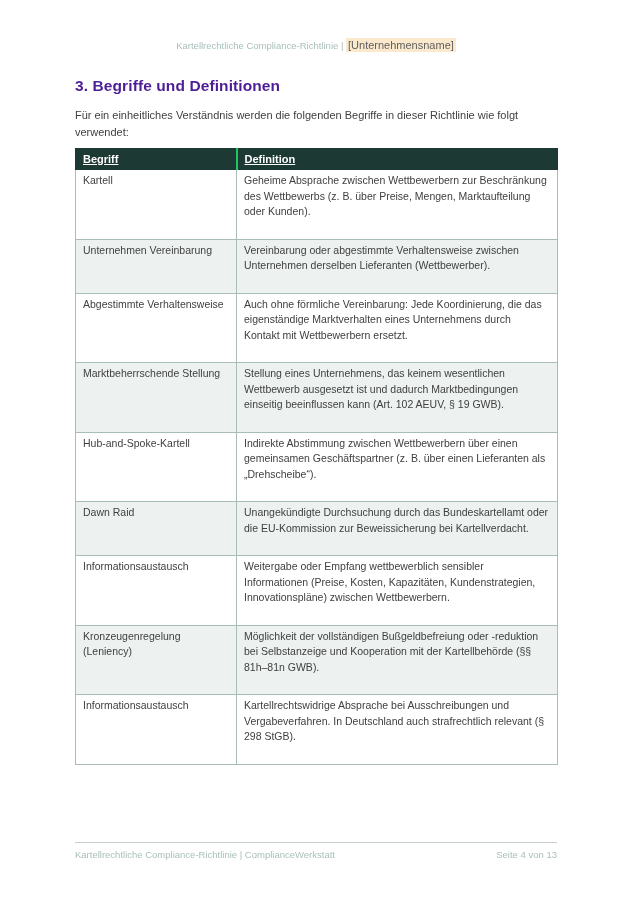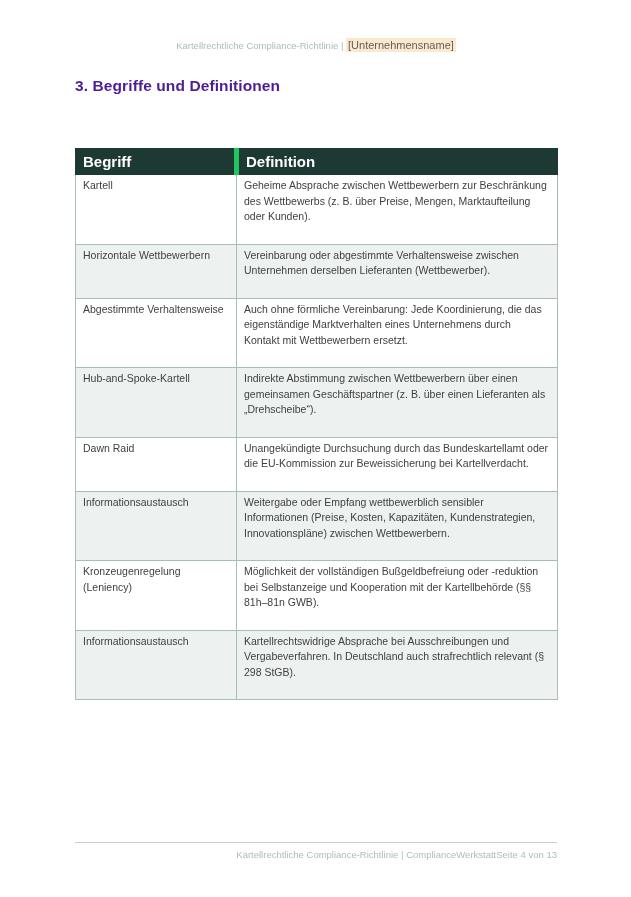--- a/index.html
+++ b/index.html
@@ -57,88 +57,94 @@
   table.def-table {
     width: 482px;
     border-collapse: collapse;
     table-layout: fixed;
   }
   table.def-table col.c-term { width: 161px; }
   table.def-table col.c-def  { width: 321px; }
   table.def-table th {
     background: #1c3a33;
     color: #ffffff;
-    font-size: 15px;
+    font-size: 11px;
     font-weight: bold;
     text-align: left;
     padding: 4px 8px 4px 7px;
     border: 1px solid #1c3a33;
+    text-decoration: underline;
   }
-  table.def-table th + th { border-left: 5px solid #22c55e; }
+  table.def-table th + th { border-left: 2px solid #22c55e; }
   table.def-table td {
     font-size: 10.5px;
     line-height: 15.5px;
     color: #404040;
     vertical-align: top;
     padding: 3px 8px 19px 7px;
     border: 1px solid #a8bdb9;
     background: #ffffff;
   }
   table.def-table tbody tr:nth-child(even) td { background: #edf2f0; }
   table.def-table td.term { color: #3f3f3f; }
 
   
   .page-footer {
     position: absolute;
     top: 842px; left: 75px; width: 482px;
     border-top: 1px solid #c9d1cf;
     padding-top: 6px;
     display: flex;
-    justify-content: flex-end;
+    justify-content: space-between;
     font-size: 9.5px;
     color: #a9bfbc;
     line-height: 12px;
   }
 </style>
 </head>
 <body>
 
 <div class="page">
 
   <div class="page-header">
     <span>Kartellrechtliche Compliance-Richtlinie</span><span> | </span><span class="company-highlight">[Unternehmensname]</span>
   </div>
 
   <div class="section-heading">3. Begriffe und Definitionen</div>
 
+  <div class="intro">Für ein einheitliches Verständnis werden die folgenden Begriffe in dieser Richtlinie wie folgt verwendet:</div>
 
   <div class="def-table-wrap">
     <table class="def-table">
       <colgroup>
           <col class="c-term">
           <col class="c-def">
         </colgroup>
       <thead>
         <tr>
           <th>Begriff</th>
           <th>Definition</th>
         </tr>
       </thead>
       <tbody>
         <tr>
           <td class="term">Kartell</td>
           <td class="def">Geheime Absprache zwischen Wettbewerbern zur Beschränkung des Wettbewerbs (z. B. über Preise, Mengen, Marktaufteilung oder Kunden).</td>
         </tr>
         <tr>
-          <td class="term">Horizontale Wettbewerbern</td>
+          <td class="term">Unternehmen Vereinbarung</td>
           <td class="def">Vereinbarung oder abgestimmte Verhaltensweise zwischen Unternehmen derselben Lieferanten (Wettbewerber).</td>
         </tr>
         <tr>
           <td class="term">Abgestimmte Verhaltensweise</td>
           <td class="def">Auch ohne förmliche Vereinbarung: Jede Koordinierung, die das eigenständige Marktverhalten eines Unternehmens durch Kontakt mit Wettbewerbern ersetzt.</td>
+        </tr>
+        <tr>
+          <td class="term">Marktbeherrschende Stellung</td>
+          <td class="def">Stellung eines Unternehmens, das keinem wesentlichen Wettbewerb ausgesetzt ist und dadurch Marktbedingungen einseitig beeinflussen kann (Art. 102 AEUV, § 19 GWB).</td>
         </tr>
         <tr>
           <td class="term">Hub-and-Spoke-Kartell</td>
           <td class="def">Indirekte Abstimmung zwischen Wettbewerbern über einen gemeinsamen Geschäftspartner (z. B. über einen Lieferanten als „Drehscheibe“).</td>
         </tr>
         <tr>
           <td class="term">Dawn Raid</td>
           <td class="def">Unangekündigte Durchsuchung durch das Bundeskartellamt oder die EU-Kommission zur Beweissicherung bei Kartellverdacht.</td>
         </tr>
         <tr>

